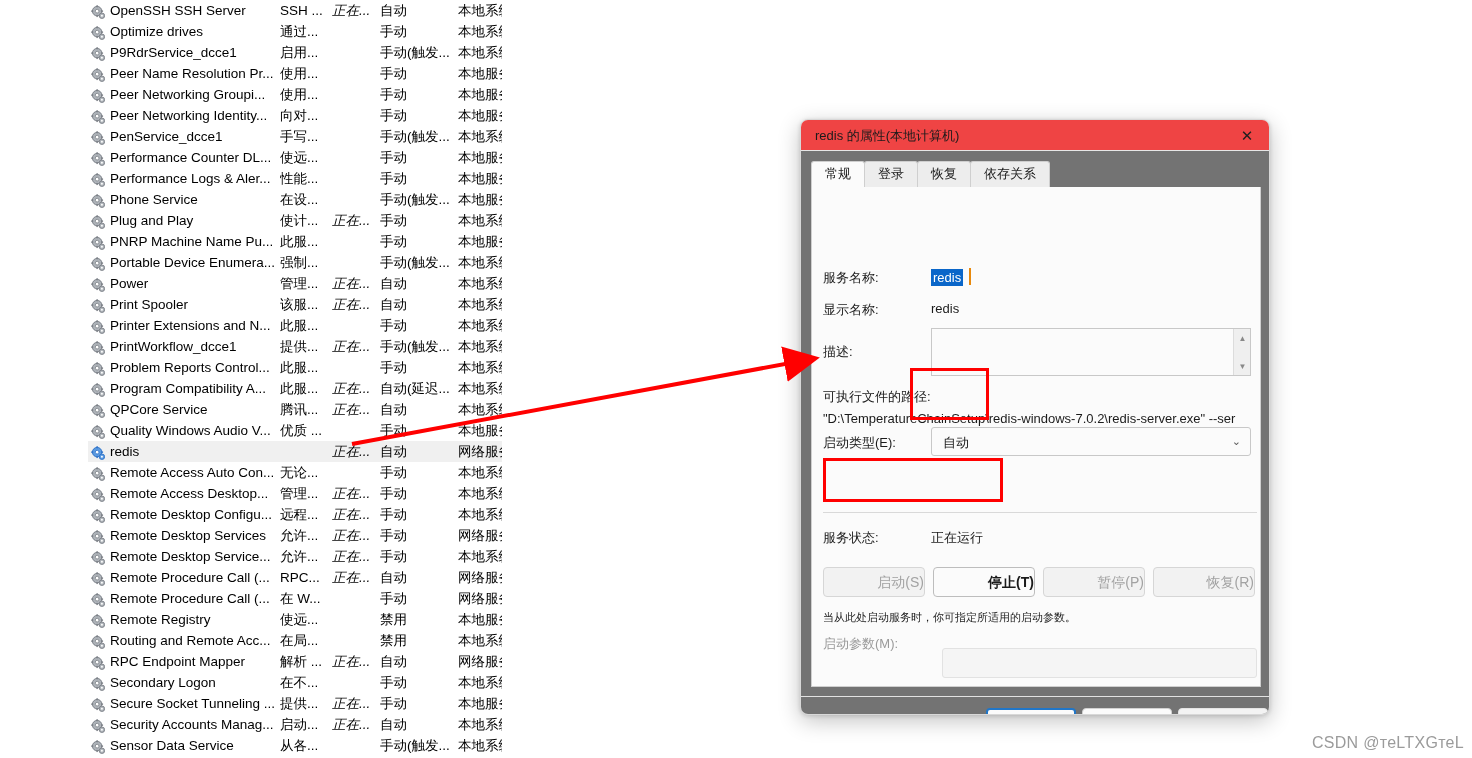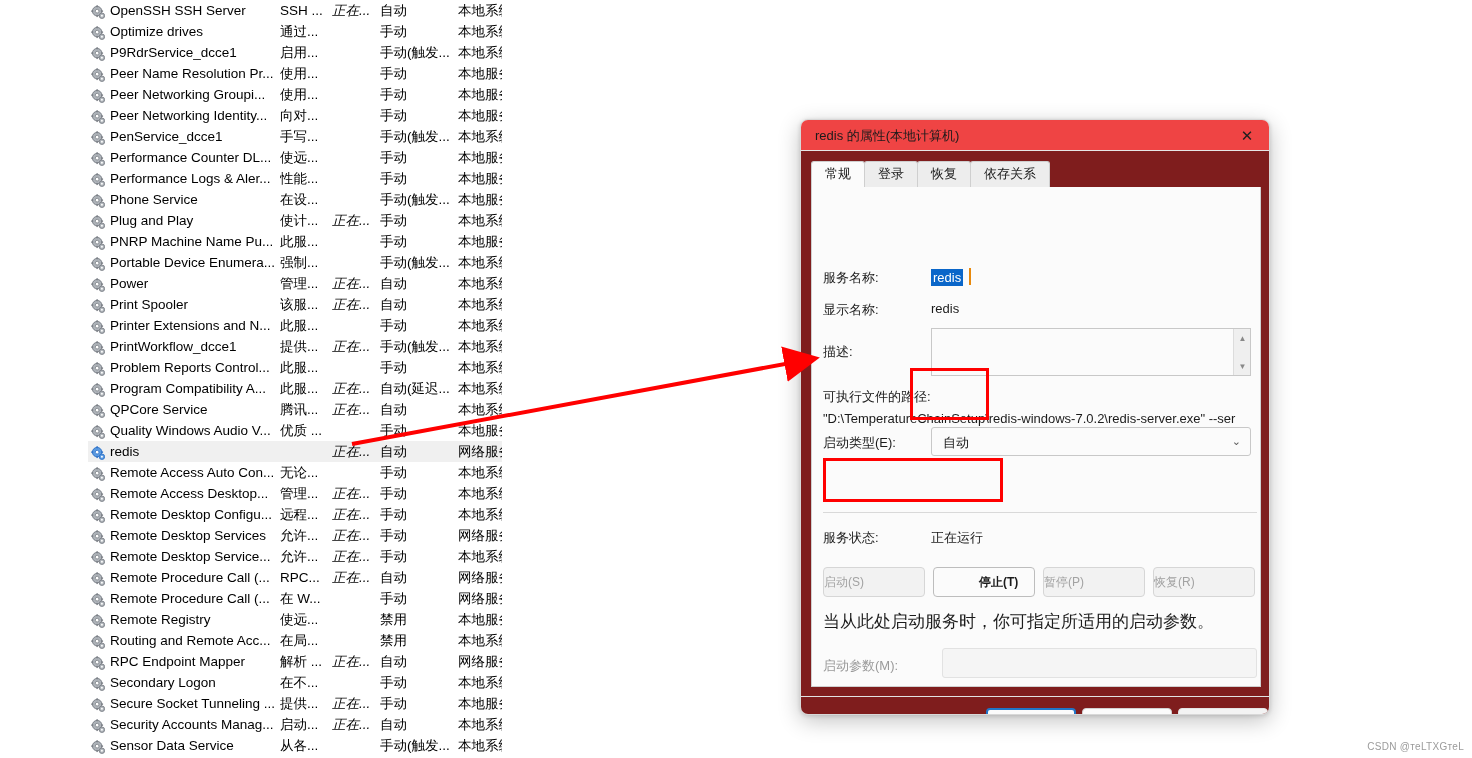--- a/index.html
+++ b/index.html
@@ -66,21 +66,21 @@
   }
   #dlg-close {
     position: absolute; right: 0px; top: 0px;
     width: 44px; height: 31px;
     display: flex; align-items: center; justify-content: center;
     color: #202020; font-size: 15px; cursor: default;
   }
   #dlg-body {
     position: absolute; left: 0; top: 31px;
     width: 470px; height: 565px;
-    background: #7f1d1d;
+    background: #737373;
   }
 
   
   #dlg-tabs {
     position: absolute; left: 10px; top: 10px;
     width: 450px; height: 26px;
   }
   .tab {
     position: relative; float: left;
     height: 26px; line-height: 24px;
@@ -166,37 +166,37 @@
     width: 434px; height: 1px; background: #d9d9d9;
   }
 
   #action-buttons {
     position: absolute; left: 11px; top: 380px;
     width: 434px; height: 30px;
   }
   .act-btn {
     position: absolute; top: 0;
     width: 102px; height: 30px;
-    line-height: 28px; text-align: left;
-    font-size: 12px;
+    line-height: 28px; text-align: right;
+    font-size: 14px;
     border: 1px solid #d6d6d6;
     border-radius: 4px;
     background: #f2f2f2;
     color: #a2a2a2;
   }
   .act-btn.enabled {
     background: #fbfbfb;
     color: #1b1b1b;
     border: 1px solid #bdbdbd;
     font-weight: bold;
   }
 
   #hint-text {
     position: absolute; left: 11px; top: 423px;
-    font-size: 17px; color: #1b1b1b;
+    font-size: 11px; color: #1b1b1b;
   }
   #params-input {
     position: absolute; left: 130px; top: 461px;
     width: 315px; height: 30px;
     background: #f5f5f5;
     border: 1px solid #e2e2e2;
     border-radius: 3px;
   }
 
   #dlg-footer-divider {
@@ -223,21 +223,21 @@
   
   .red-box {
     position: absolute;
     border: 3px solid #ff0000;
     pointer-events: none;
   }
   #anno-arrow { position: absolute; left: 0; top: 0; width: 1472px; height: 758px; pointer-events: none; }
 
   #watermark {
     position: absolute; right: 8px; bottom: 6px;
-    font-size: 10px; color: #9b9b9b;
+    font-size: 16px; color: #9b9b9b;
     letter-spacing: 0.3px;
   }
 </style>
 </head>
 <body>
 
 <div id="root">
 
   <div id="services-list">
       <div class="svc-row">
@@ -975,21 +975,21 @@
 
         <div id="action-buttons">
             <div class="act-btn" style="left: 0px;">启动(S)</div>
             <div class="act-btn enabled" style="left: 110px; padding-left: 45px;">停止(T)</div>
             <div class="act-btn" style="left: 220px;">暂停(P)</div>
             <div class="act-btn" style="left: 330px;">恢复(R)</div>
           </div>
 
         <div id="hint-text">当从此处启动服务时，你可指定所适用的启动参数。</div>
 
-        <div class="fld-label dim" style="left:11px; top:470px;">启动参数(M):</div>
+        <div class="fld-label dim" style="left:11px; top:448px;">启动参数(M):</div>
         <div id="params-input"></div>
       </div>
 
       <div id="dlg-footer-divider"></div>
       <div id="dlg-footer">
           <div class="foot-btn default" style="left: 185px;">确定</div>
           <div class="foot-btn" style="left: 281px;">取消</div>
           <div class="foot-btn disabled" style="left: 377px;">应用(A)</div>
         </div>
     </div>

